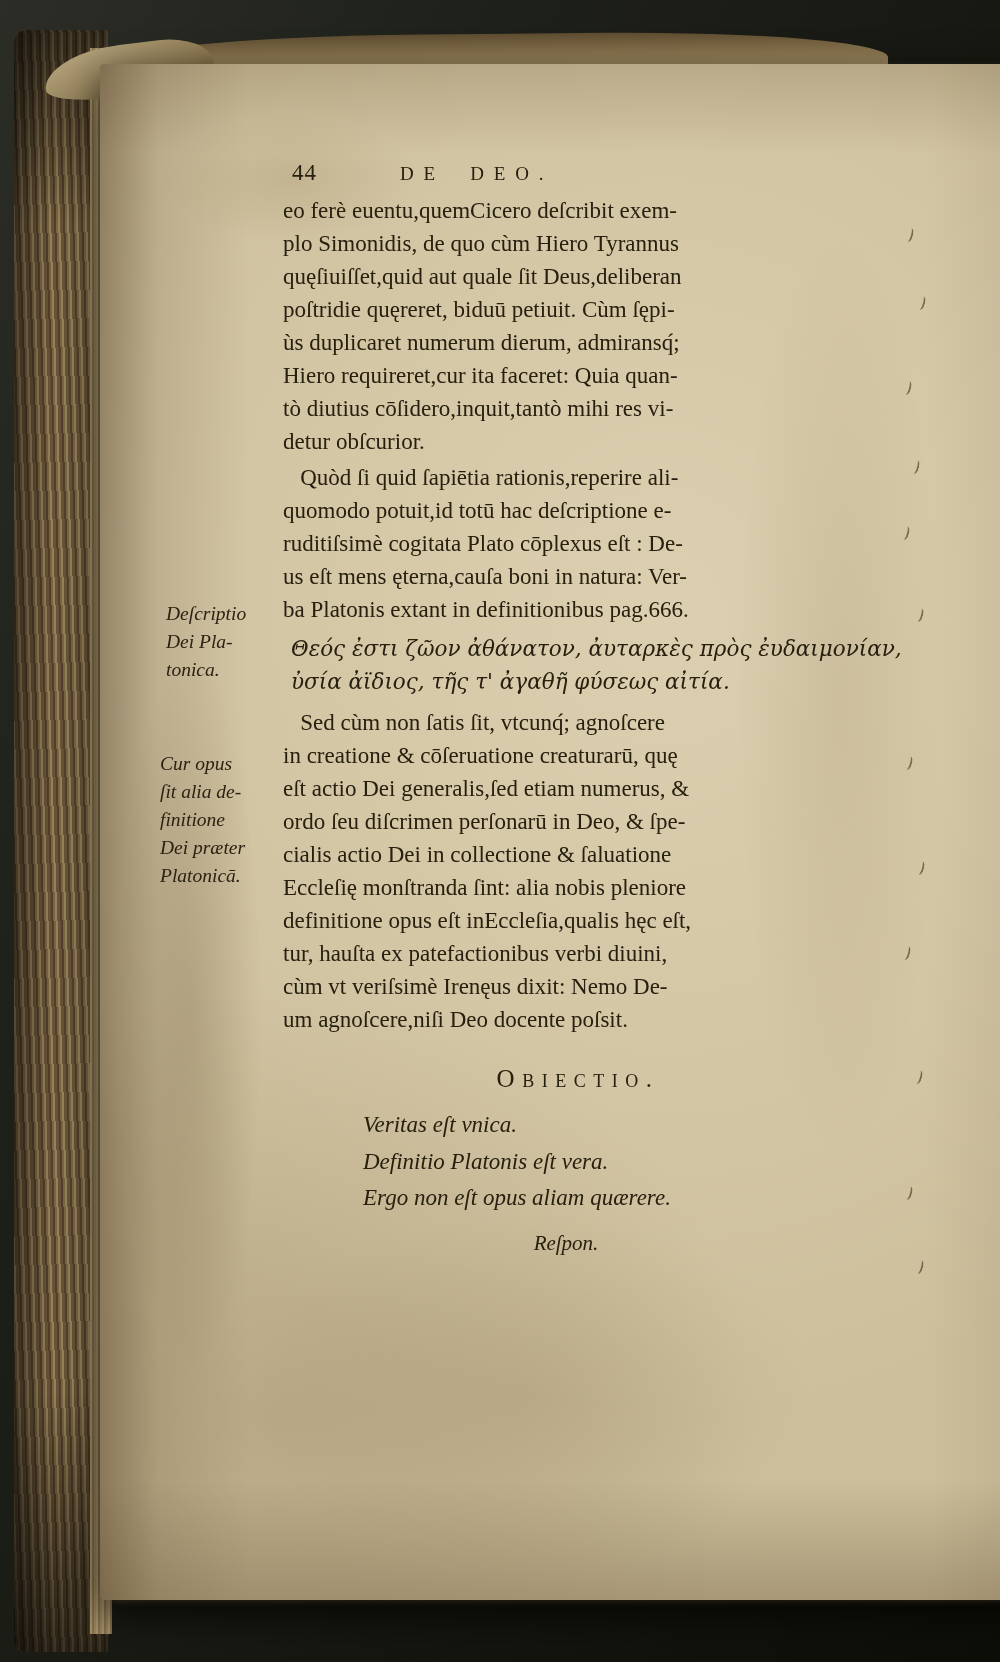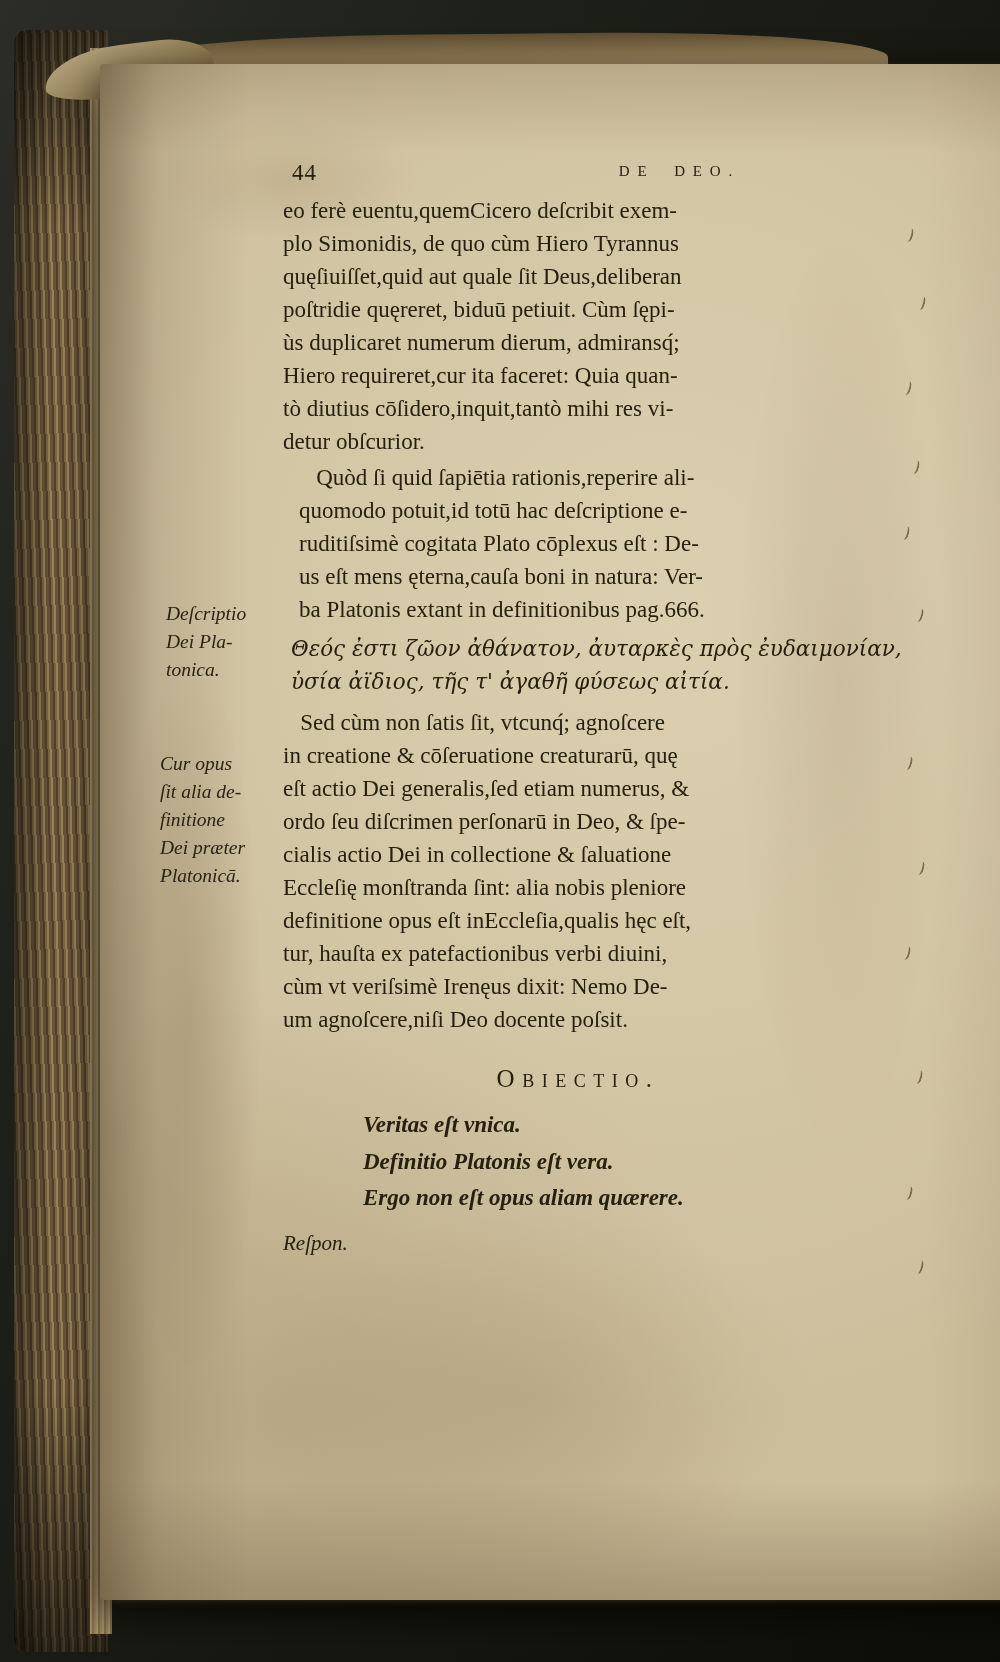--- a/index.html
+++ b/index.html
@@ -42,34 +42,34 @@
 
   .stain { position:absolute; border-radius:50%; pointer-events:none; }
   .s1 { left:60px; top:50px; width:260px; height:130px;  background:radial-gradient(ellipse at center, rgba(124,98,60,.16), rgba(0,0,0,0) 70%); }
   .s2 { left:640px; top:180px; width:200px; height:900px; background:radial-gradient(ellipse at center, rgba(116,92,56,.12), rgba(0,0,0,0) 75%); }
   .s3 { left:150px; top:1150px; width:560px; height:360px; background:radial-gradient(ellipse at center, rgba(120,95,58,.14), rgba(0,0,0,0) 72%); }
   .s4 { left:20px;  top:600px; width:140px; height:700px; background:radial-gradient(ellipse at center, rgba(95,72,42,.18), rgba(0,0,0,0) 75%); }
 
   
   .ink { color:#28200f; }
   .pageno { position:absolute; left:192px; top:96px; font-size:23px; letter-spacing:1px; }
-  .runtitle { position:absolute; left:300px; top:99px; width:340px; text-align:right;
-    font-size:15px; letter-spacing:.52em; word-spacing:.55em; }
+  .runtitle { position:absolute; left:300px; top:99px; width:340px; text-align:left;
+    font-size:19px; letter-spacing:.52em; word-spacing:.55em; }
 
   .text-col { position:absolute; left:183px; top:130px; width:624px; font-size:23px; line-height:33px; }
   .tline { white-space:pre; }
-  .para.p2 { margin-top:3px;margin-left:16px; }
+  .para.p2 { margin-top:3px; }
   .para.greek { margin-top:6px; padding-left:8px; font-style:italic; font-size:21.5px;
     font-family:"DejaVu Serif",serif; }
   .para.p3 { margin-top:8px; }
 
   .obj-heading { margin-top:26px; margin-left:-34px; text-align:center; font-variant:small-caps;
     letter-spacing:.3em; font-size:25px; }
-  .obj-lines { margin-top:12px; margin-left:80px; font-style:italic; font-size:23px; line-height:36.5px;font-weight:bold; }
-  .catchword { margin-top:10px; padding-right:58px; text-align:left; font-style:italic; font-size:21px; }
+  .obj-lines { margin-top:12px; margin-left:80px; font-style:italic; font-size:23px; line-height:36.5px; }
+  .catchword { margin-top:10px; padding-right:58px; text-align:center; font-style:italic; font-size:21px; }
 
   .note { position:absolute; font-style:italic; font-size:19.5px; line-height:28px; color:#2b2212; }
   .note1 { left:66px; top:536px; }
   .note2 { left:60px; top:686px; }
 
   
   .mark { position:absolute; width:7px; height:14px;
     border-right:2.5px solid rgba(64,48,27,.6);
     border-radius:0 100% 100% 0 / 0 100% 100% 0; transform:rotate(16deg); }
   .m1{left:806px;top:164px;} .m2{left:818px;top:232px;} .m3{left:804px;top:317px;}

